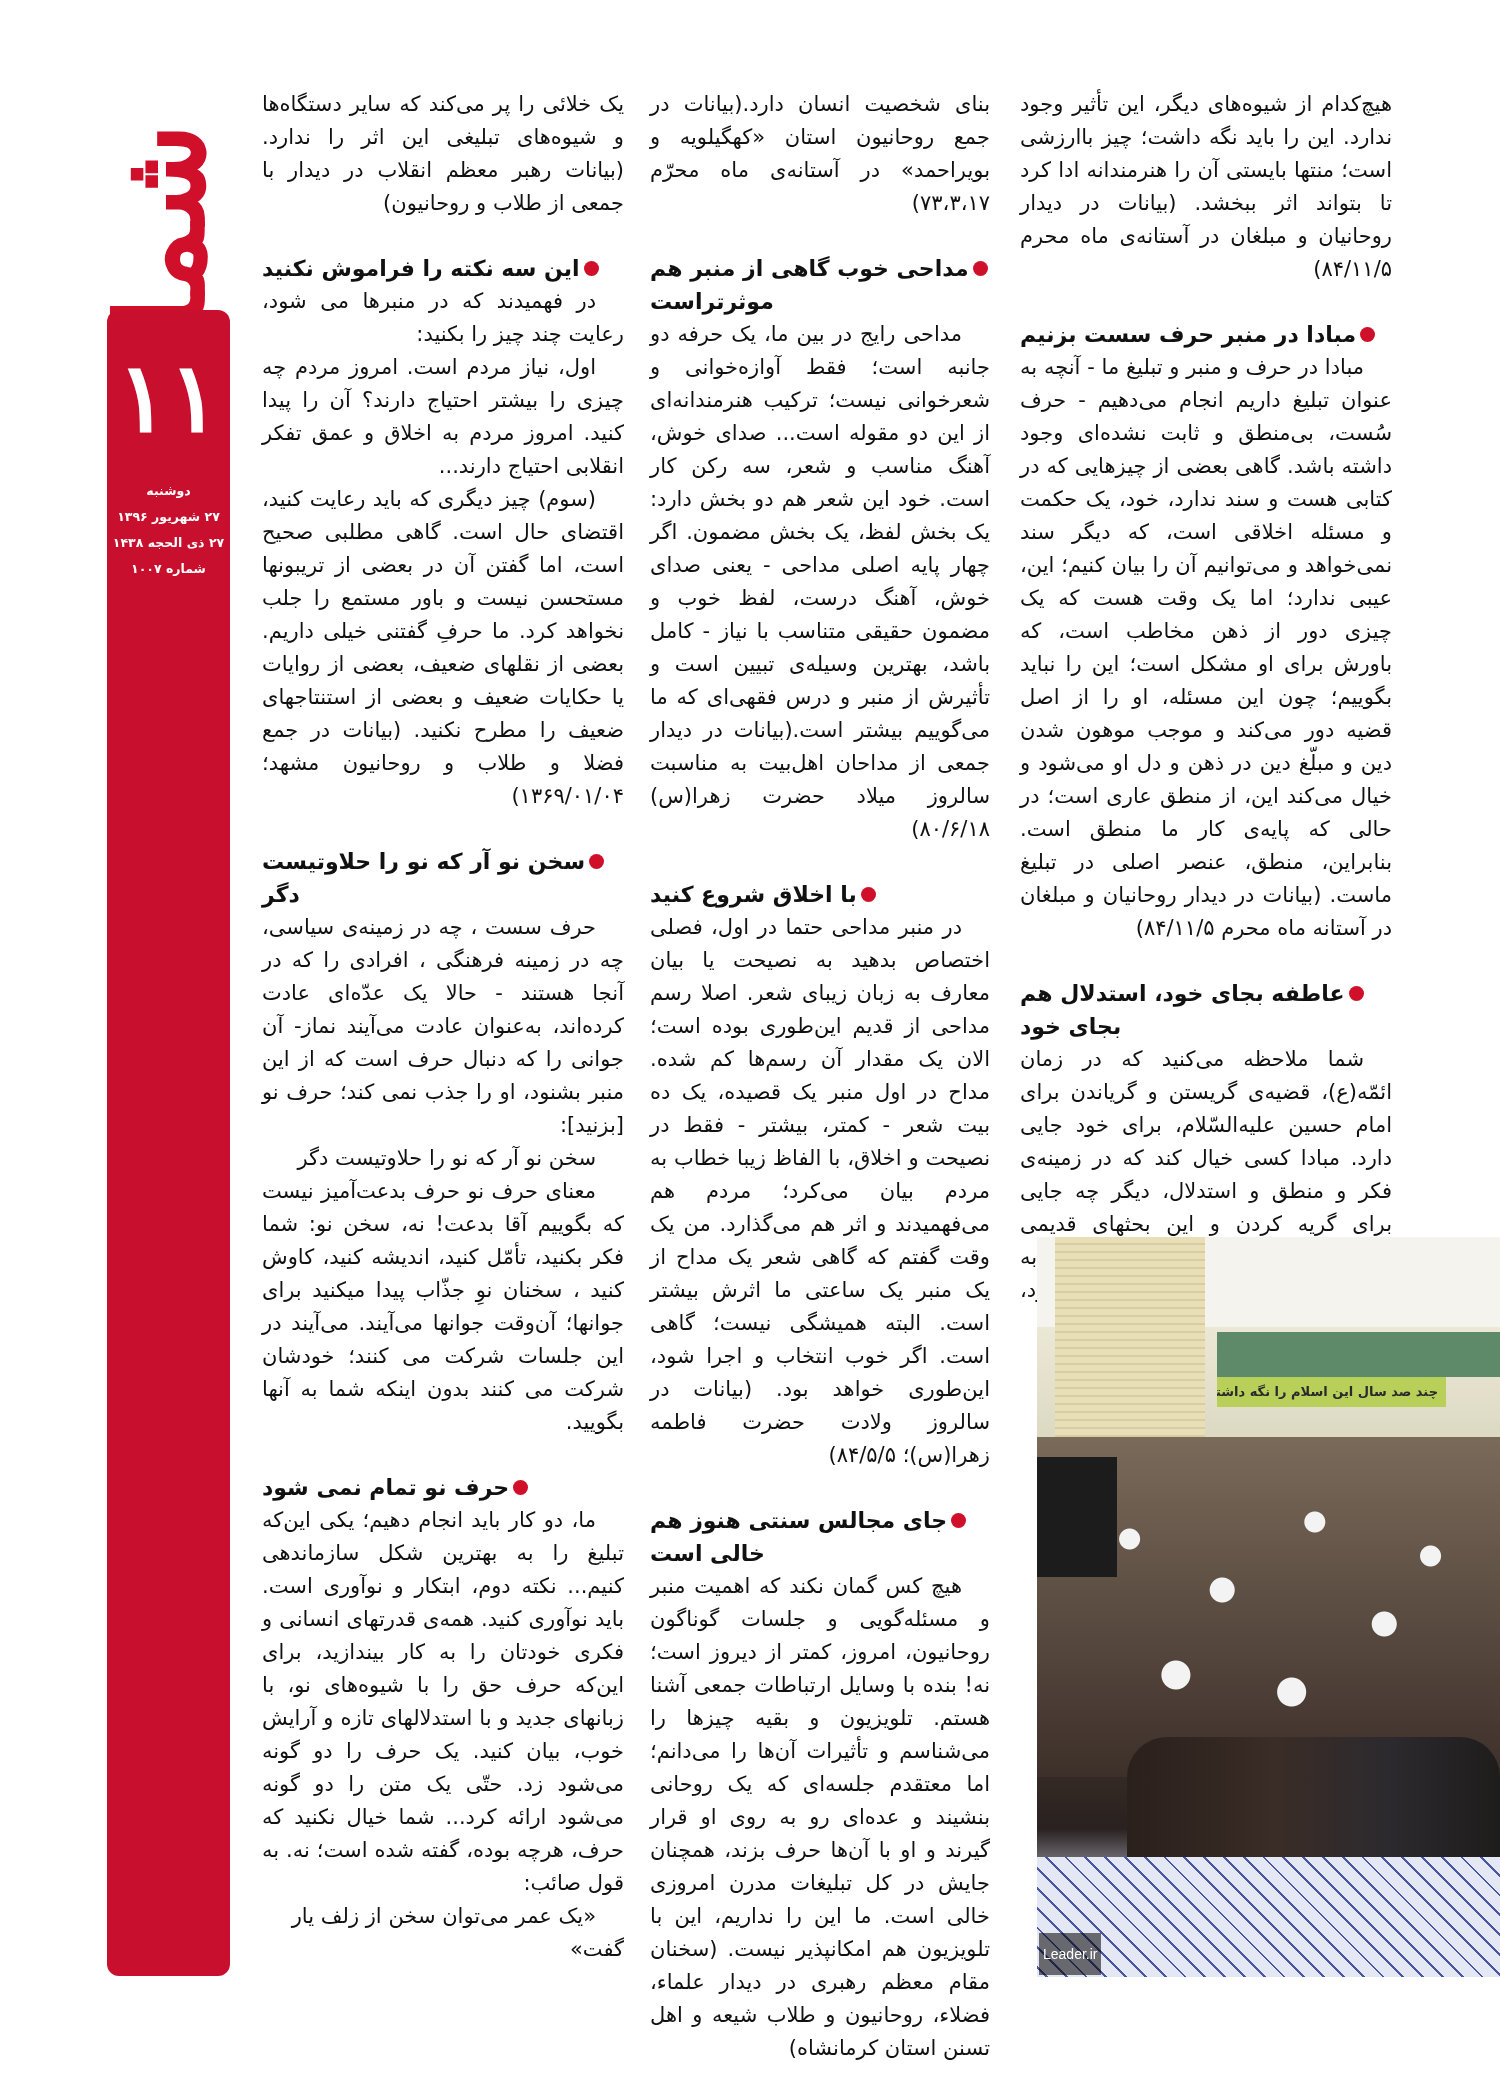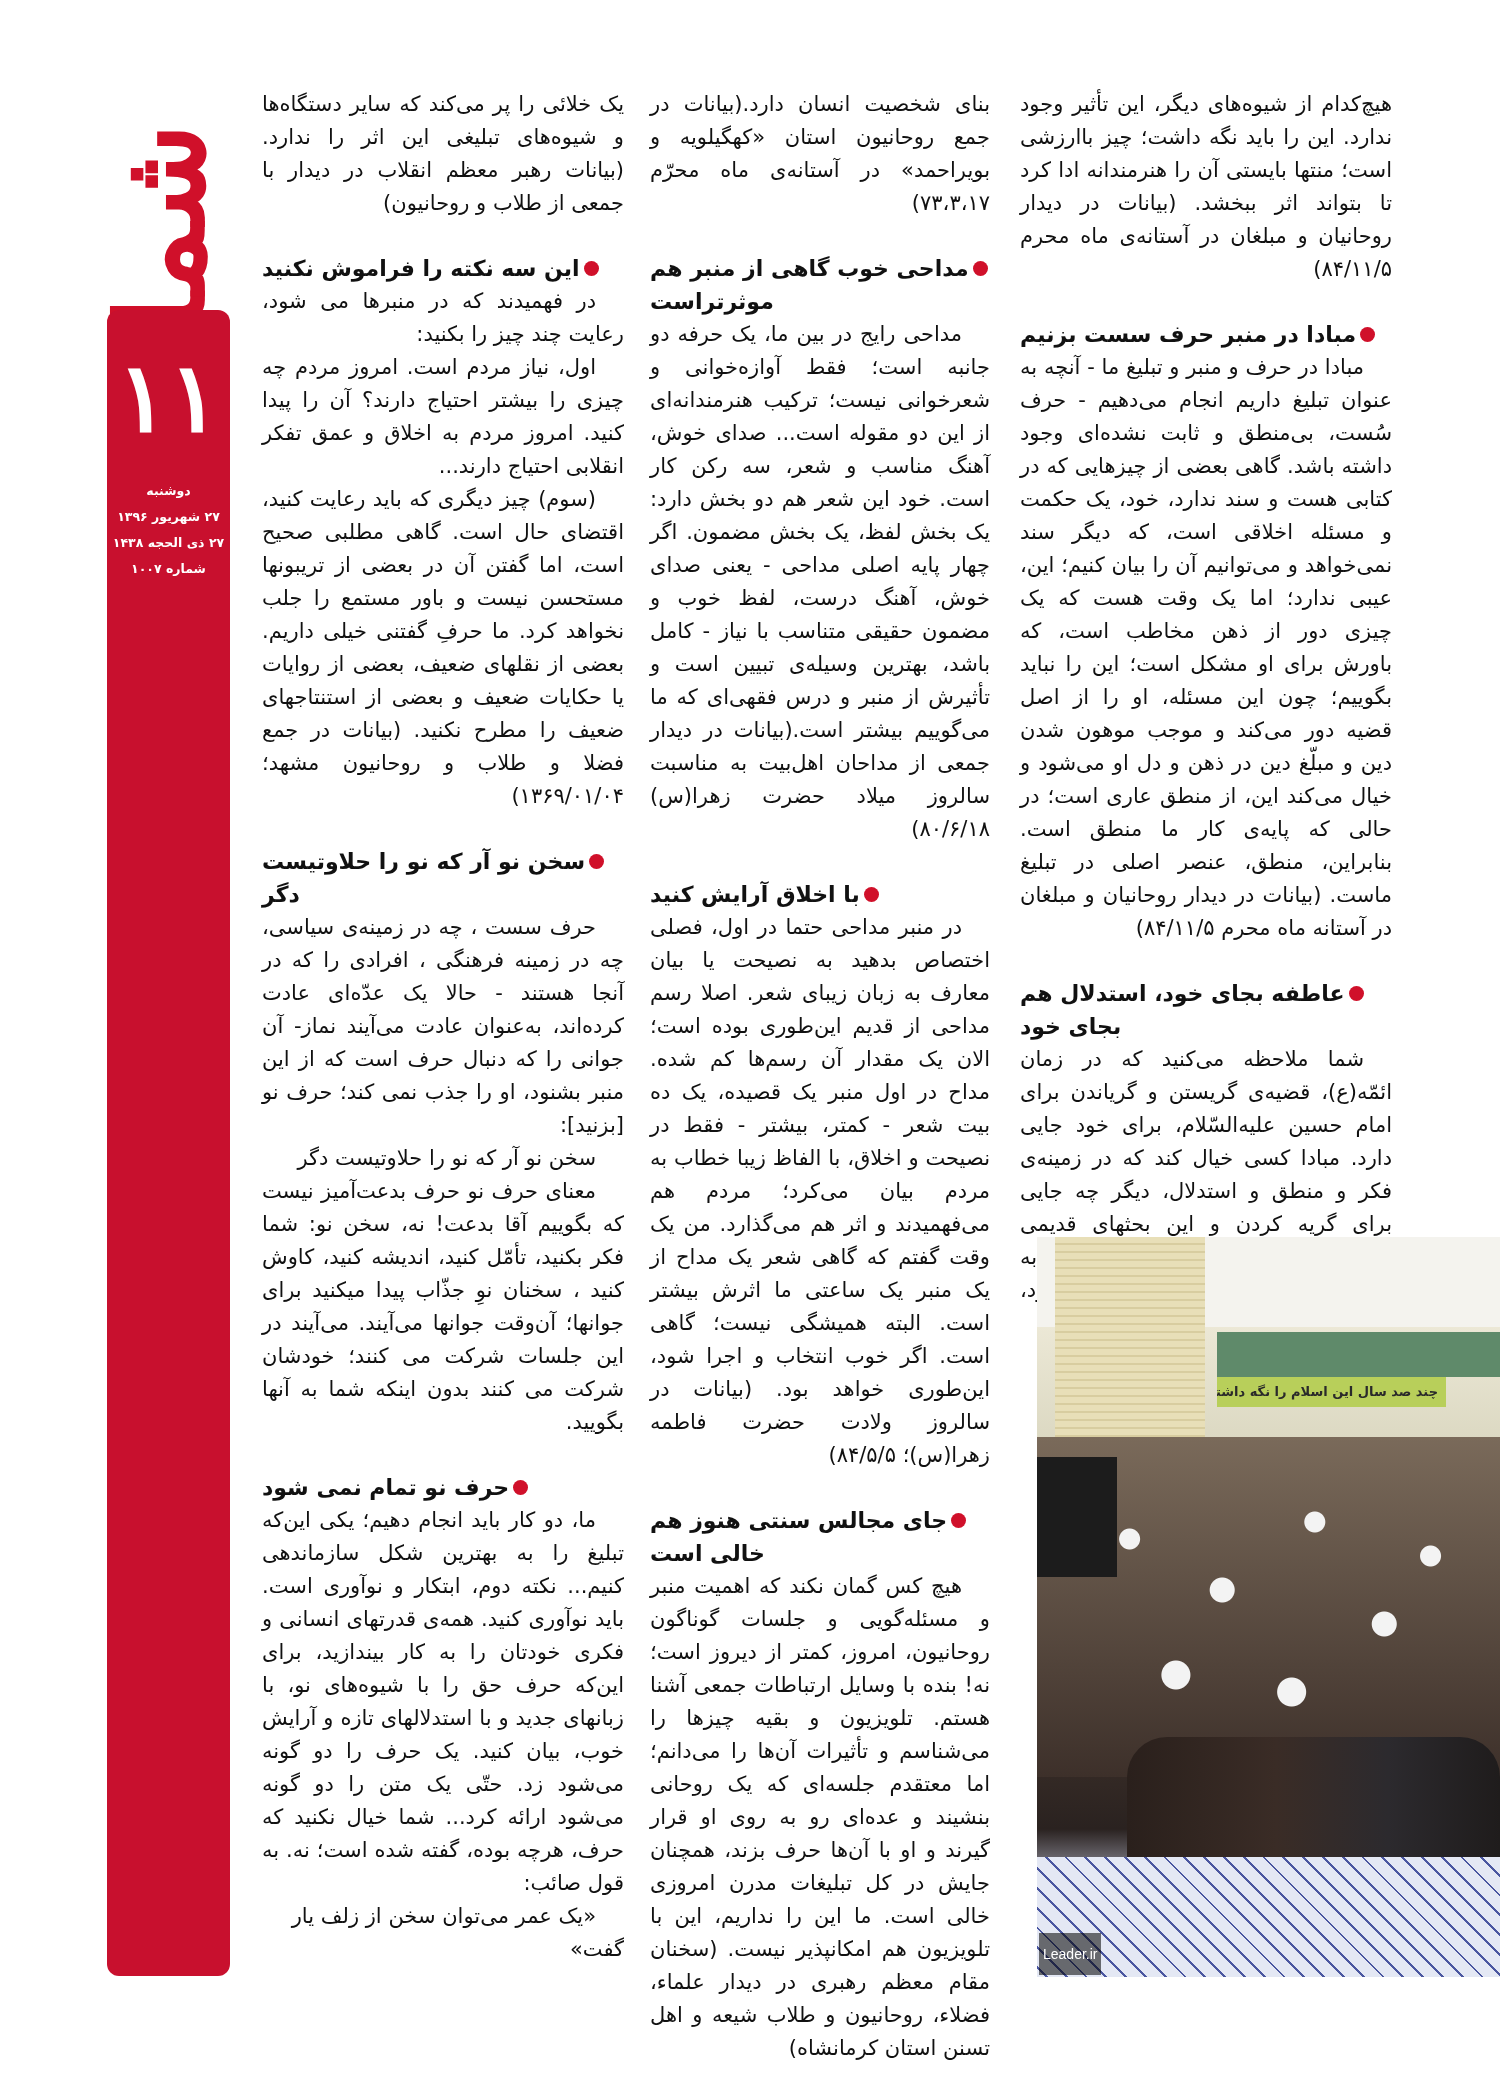--- a/index.html
+++ b/index.html
@@ -99,21 +99,21 @@
 
 <div class="col" id="col-mid">
   <p class="noindent">بنای شخصیت انسان دارد.(بیانات در جمع روحانیون استان «کهگیلویه و بویراحمد» در آستانه‌ی ماه محرّم ۷۳،۳،۱۷)</p>
 
   <h3>
     <span class="bullet"></span><span>مداحی خوب گاهی از منبر هم موثرتراست</span>
   </h3>
   <p>مداحی رایج در بین ما، یک حرفه دو جانبه است؛ فقط آوازه‌خوانی و شعرخوانی نیست؛ ترکیب هنرمندانه‌ای از این دو مقوله است... صدای خوش، آهنگ مناسب و شعر، سه رکن کار است. خود این شعر هم دو بخش دارد: یک بخش لفظ، یک بخش مضمون. اگر چهار پایه اصلی مداحی - یعنی صدای خوش، آهنگ درست، لفظ خوب و مضمون حقیقی متناسب با نیاز - کامل باشد، بهترین وسیله‌ی تبیین است و تأثیرش از منبر و درس فقهی‌ای که ما می‌گوییم بیشتر است.(بیانات در دیدار جمعی از مداحان اهل‌بیت به مناسبت سالروز میلاد حضرت زهرا(س) ۸۰/۶/۱۸)</p>
 
   <h3>
-    <span class="bullet"></span><span>با اخلاق آرایش کنید</span>
+    <span class="bullet"></span><span>با اخلاق شروع کنید</span>
   </h3>
   <p>در منبر مداحی حتما در اول، فصلی اختصاص بدهید به نصیحت یا بیان معارف به زبان زیبای شعر. اصلا رسم مداحی از قدیم این‌طوری بوده است؛ الان یک مقدار آن رسم‌ها کم شده. مداح در اول منبر یک قصیده، یک ده بیت شعر - کمتر، بیشتر - فقط در نصیحت و اخلاق، با الفاظ زیبا خطاب به مردم بیان می‌کرد؛ مردم هم می‌فهمیدند و اثر هم می‌گذارد. من یک وقت گفتم که گاهی شعر یک مداح از یک منبر یک ساعتی ما اثرش بیشتر است. البته همیشگی نیست؛ گاهی است. اگر خوب انتخاب و اجرا شود، این‌طوری خواهد بود. (بیانات در سالروز ولادت حضرت فاطمه زهرا(س)؛ ۸۴/۵/۵)</p>
 
   <h3>
     <span class="bullet"></span><span>جای مجالس سنتی هنوز هم خالی است</span>
   </h3>
   <p>هیچ کس گمان نکند که اهمیت منبر و مسئله‌گویی و جلسات گوناگون روحانیون، امروز، کمتر از دیروز است؛ نه! بنده با وسایل ارتباطات جمعی آشنا هستم. تلویزیون و بقیه چیزها را می‌شناسم و تأثیرات آن‌ها را می‌دانم؛ اما معتقدم جلسه‌ای که یک روحانی بنشیند و عده‌ای رو به روی او قرار گیرند و او با آن‌ها حرف بزند، همچنان جایش در کل تبلیغات مدرن امروزی خالی است. ما این را نداریم، این با تلویزیون هم امکانپذیر نیست. (سخنان مقام معظم رهبری در دیدار علماء، فضلاء، روحانیون و طلاب شیعه و اهل تسنن استان کرمانشاه)</p>
 
 </div>
 

